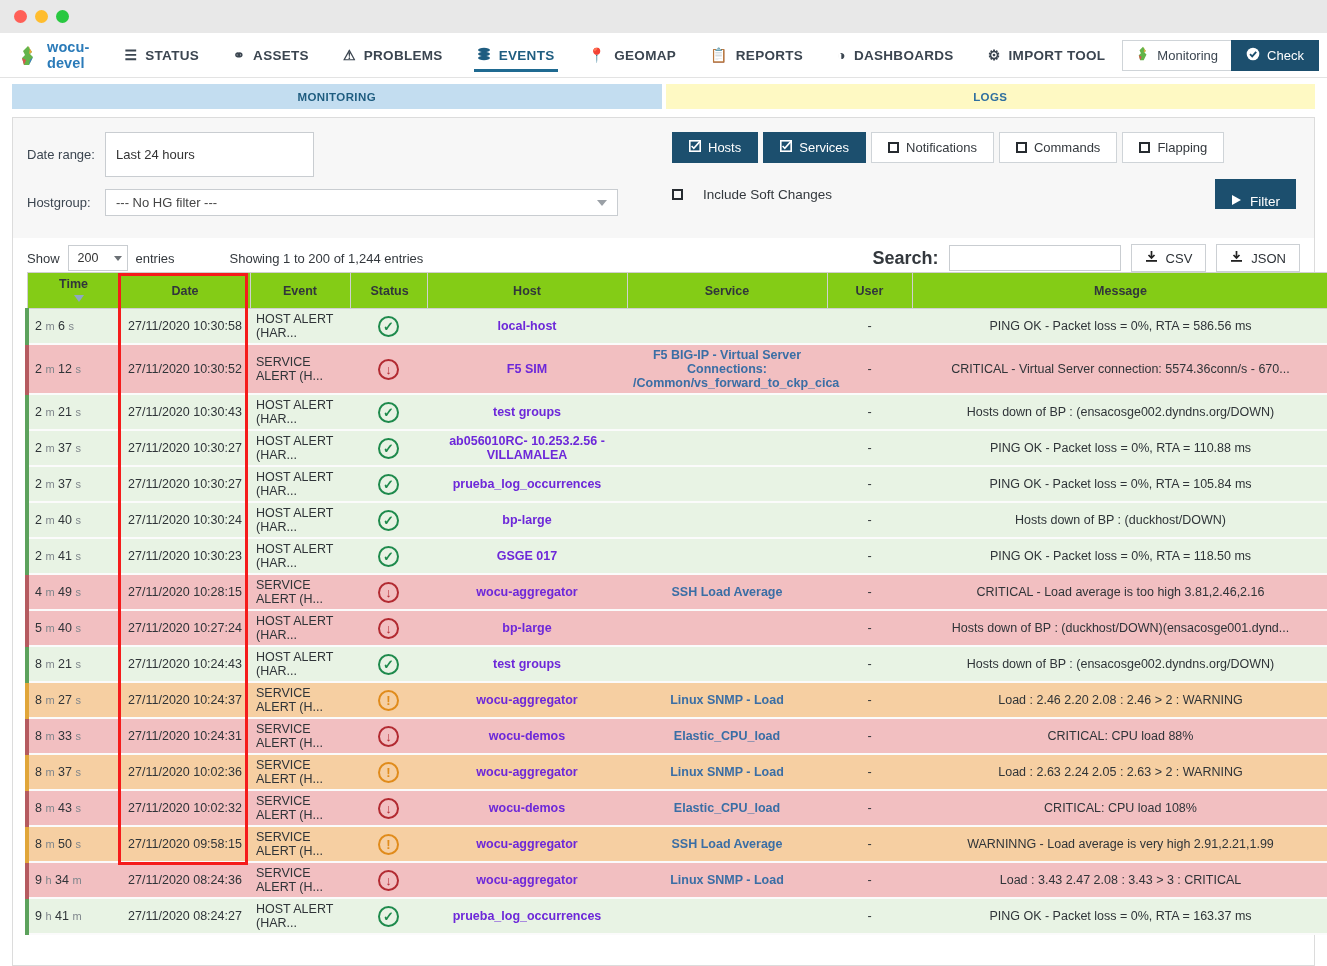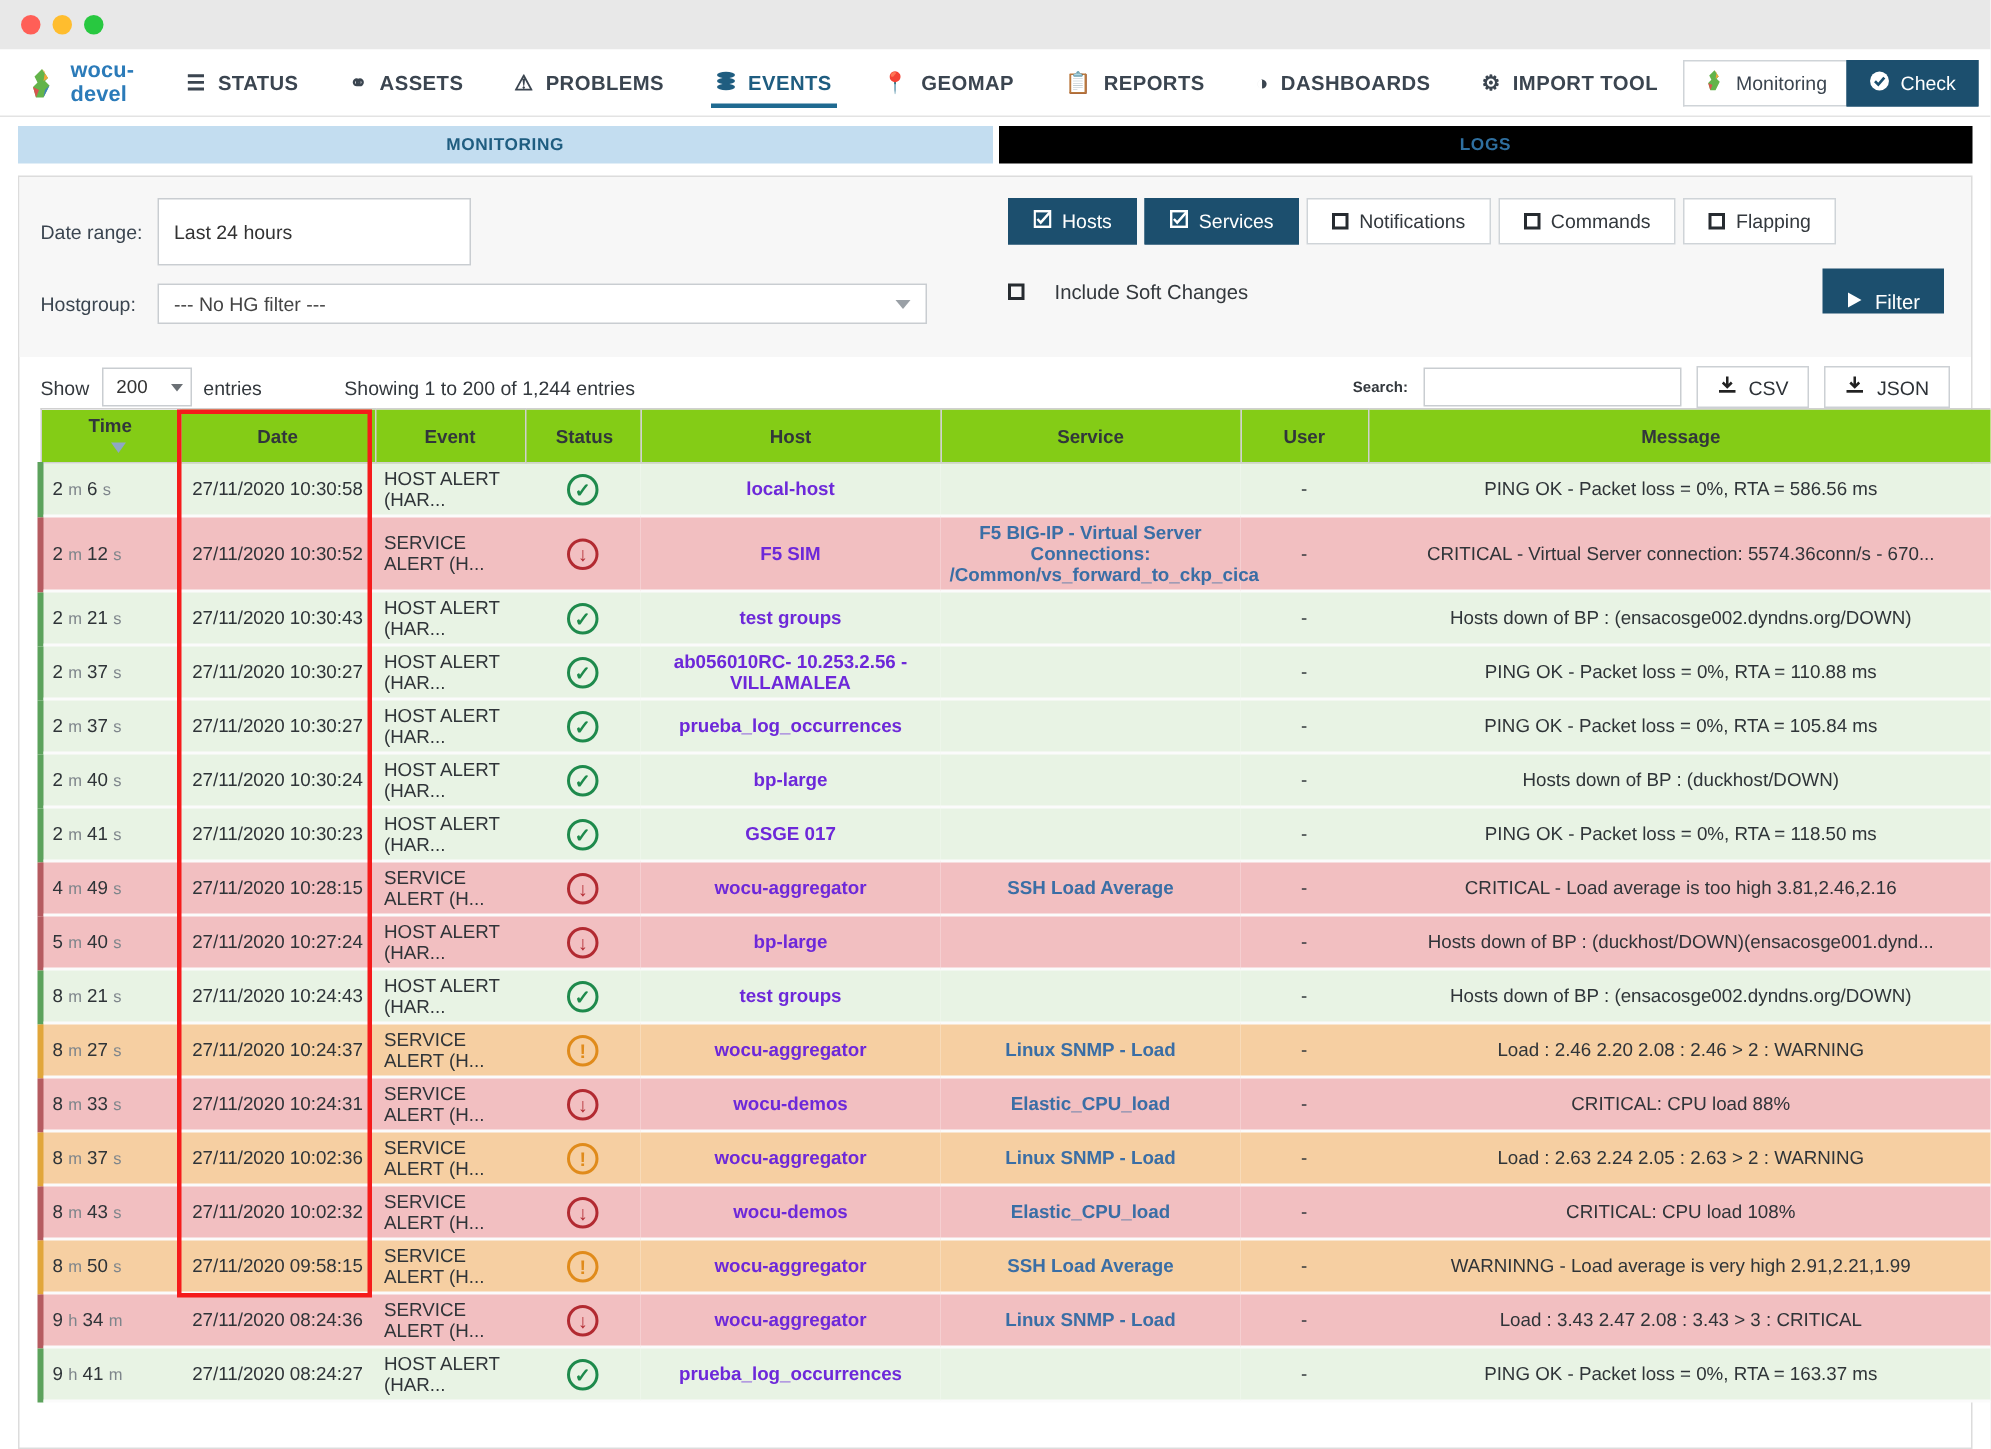--- a/index.html
+++ b/index.html
@@ -68,21 +68,21 @@
   }
 
   
   .subtabs {
     display: flex; gap: 4px; padding: 6px 12px 0 12px;
     background: #ffffff; flex: 0 0 30px;
   }
   .subtab {
     flex: 1; text-align: center; padding: 7px 0 6px;
     font-size: 11.5px; font-weight: bold; letter-spacing: .4px;
-    color: #2f6f9f; background: #000000; cursor: pointer;
+    color: #2f6f9f; background: #fef9c3; cursor: pointer;
   }
   .subtab.active { background: #c3ddf0; color: #1f5d80; }
 
   
   .panel {
     margin: 8px 12px 0 12px;
     border: 1px solid #dcdcdc; background: #fff;
     flex: 1 1 auto; display: flex; flex-direction: column; min-height: 0;
   }
   .panel-title {
@@ -145,21 +145,21 @@
     width: 60px; height: 26px; border: 1px solid #c9cdd1; background: #fff;
     font-size: 12.5px; color: #333; display: flex; align-items: center;
     justify-content: space-between; padding: 0 5px 0 9px; cursor: pointer;
   }
   .caret-sm {
     width: 0; height: 0; border-left: 4px solid transparent;
     border-right: 4px solid transparent; border-top: 5px solid #6b7075;
   }
   .showinfo { margin-left: 55px; font-size: 13px; color: #33383d; }
   .ctrl-right { margin-left: auto; display: flex; align-items: center; gap: 10px; }
-  .searchlabel { font-size: 10px; color: #33383d; font-weight: bold; text-align: right; }
+  .searchlabel { font-size: 18px; color: #33383d; font-weight: bold; text-align: right; }
   .searchinput {
     width: 172px; height: 26px; border: 1px solid #c9cdd1; background: #fff;
     font-size: 13px; padding: 0 8px; font-family: "Liberation Sans", sans-serif;
   }
   .exportbtn {
     display: flex; align-items: center; gap: 8px;
     border: 1px solid #ccd0d4; background: #fff; color: #2d3237;
     height: 28px; padding: 0 13px; font-size: 13px; cursor: pointer;
   }
 

